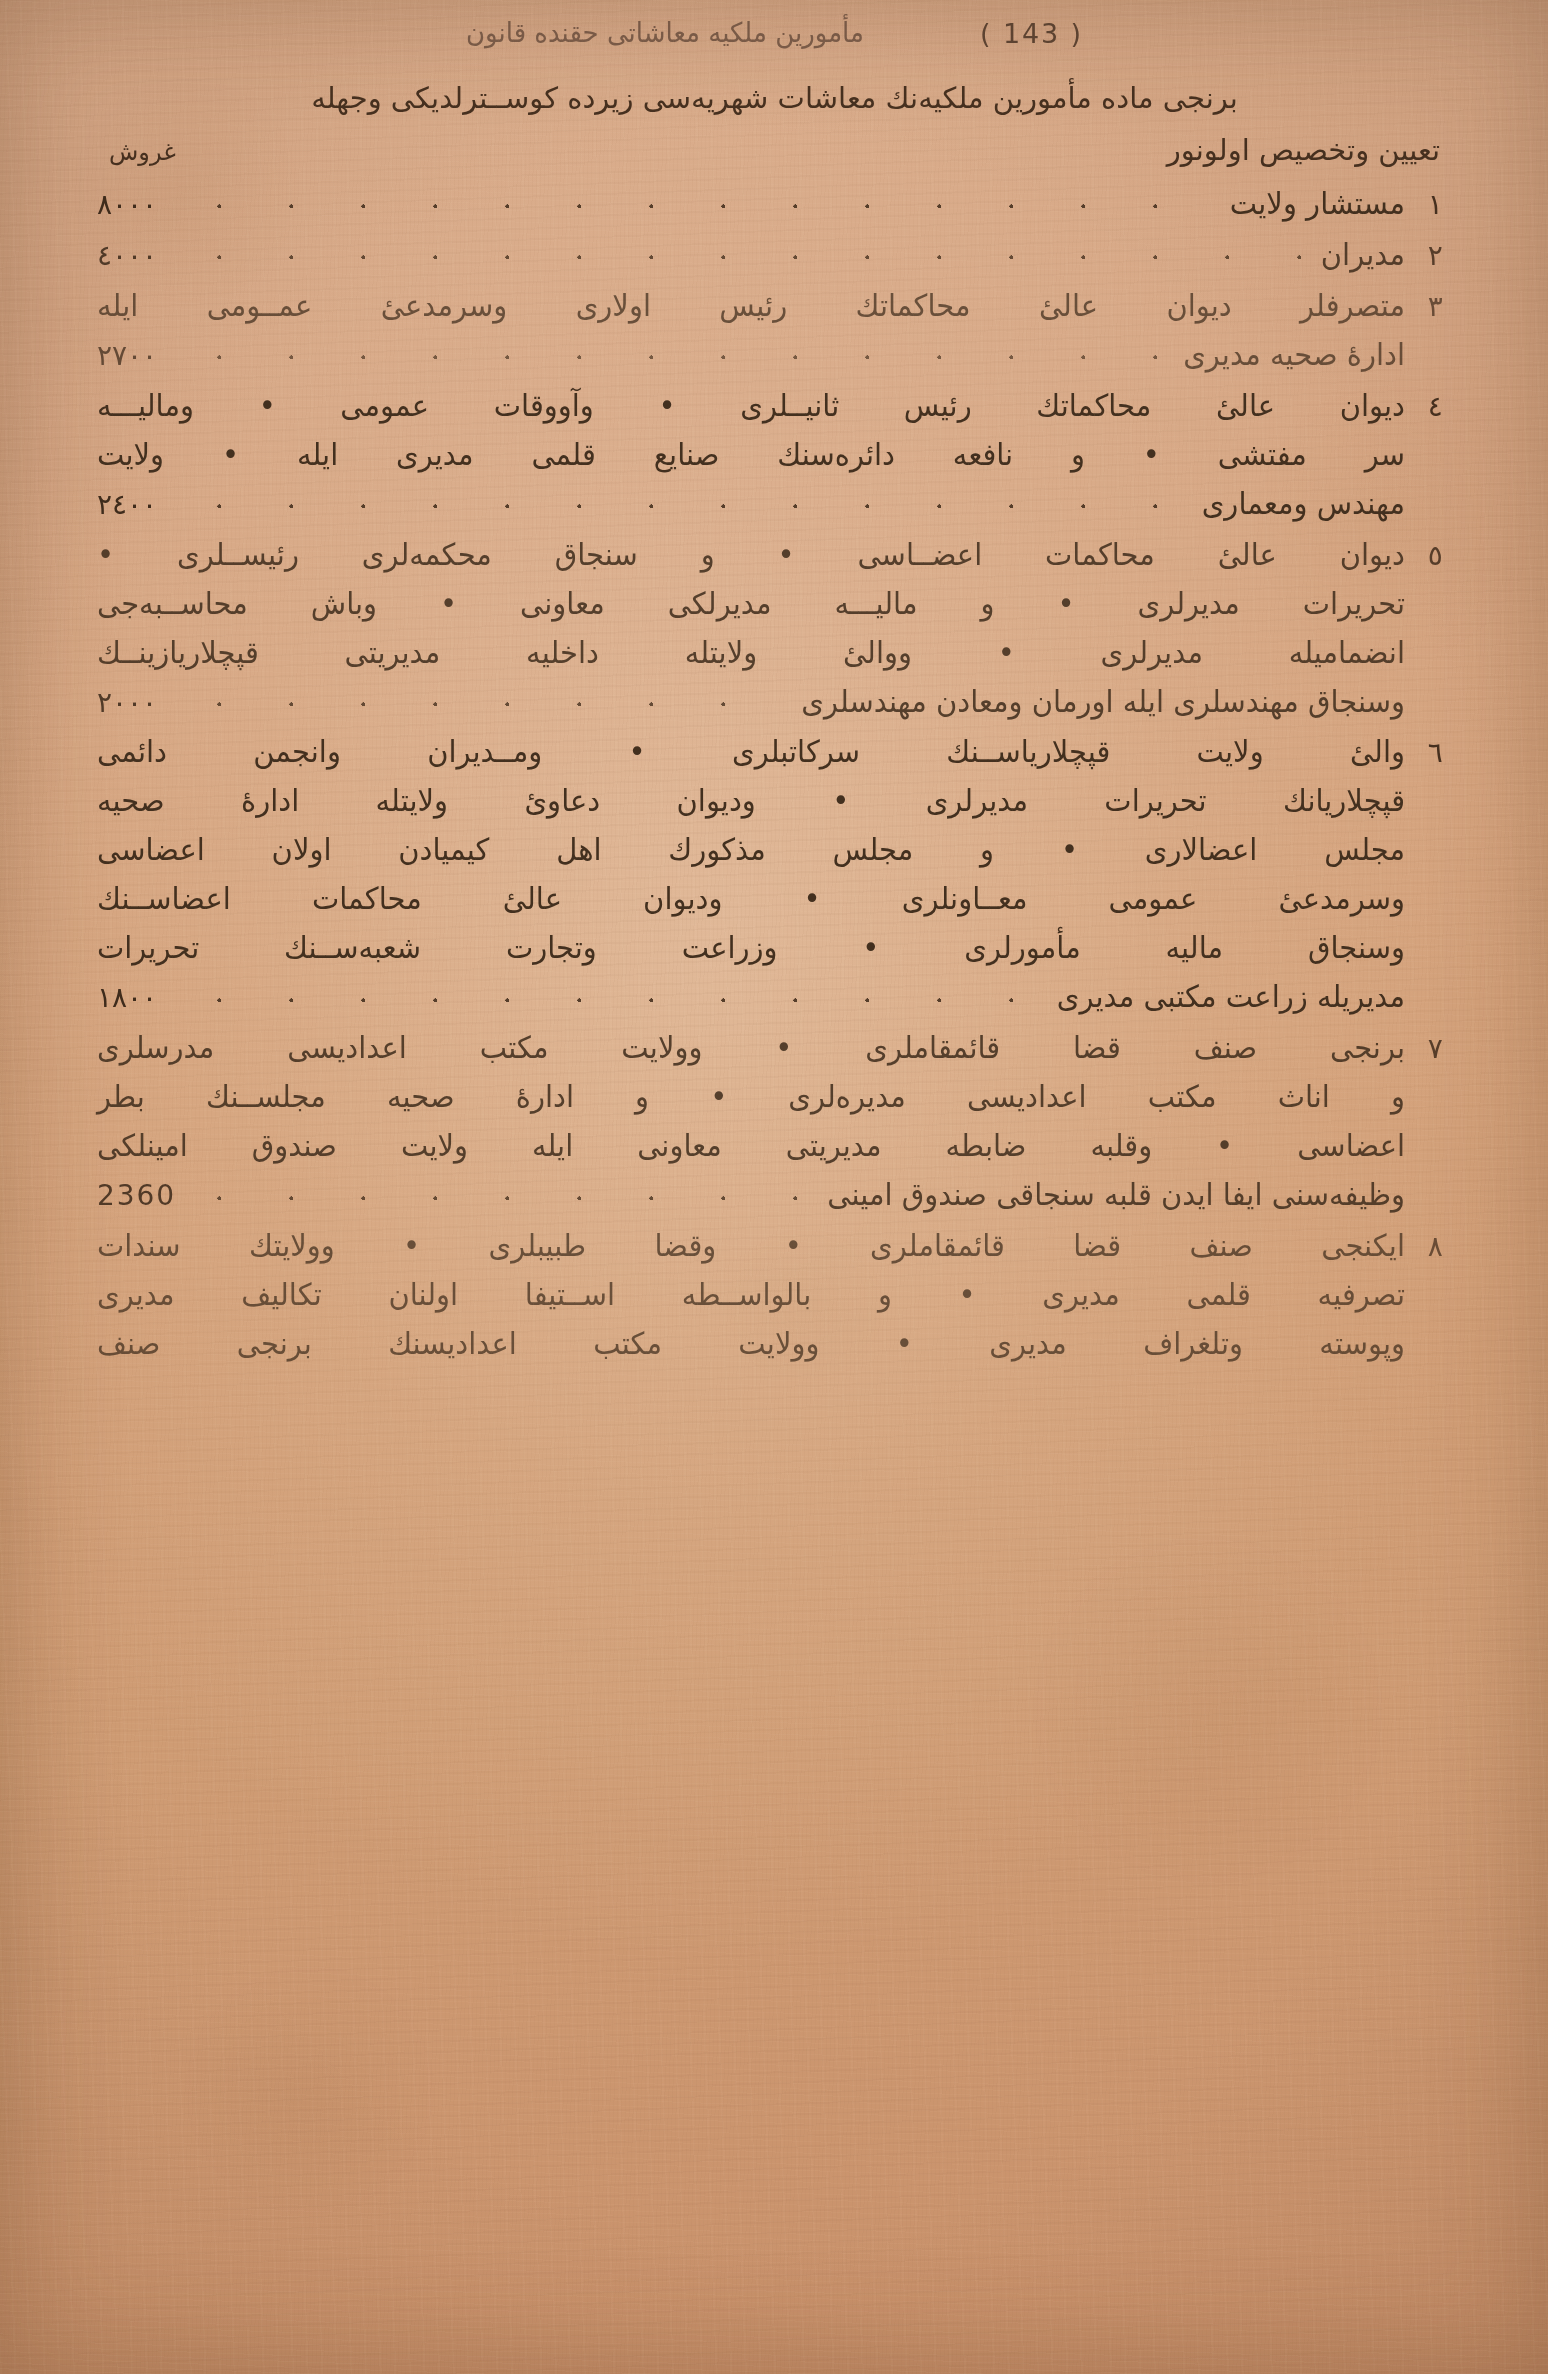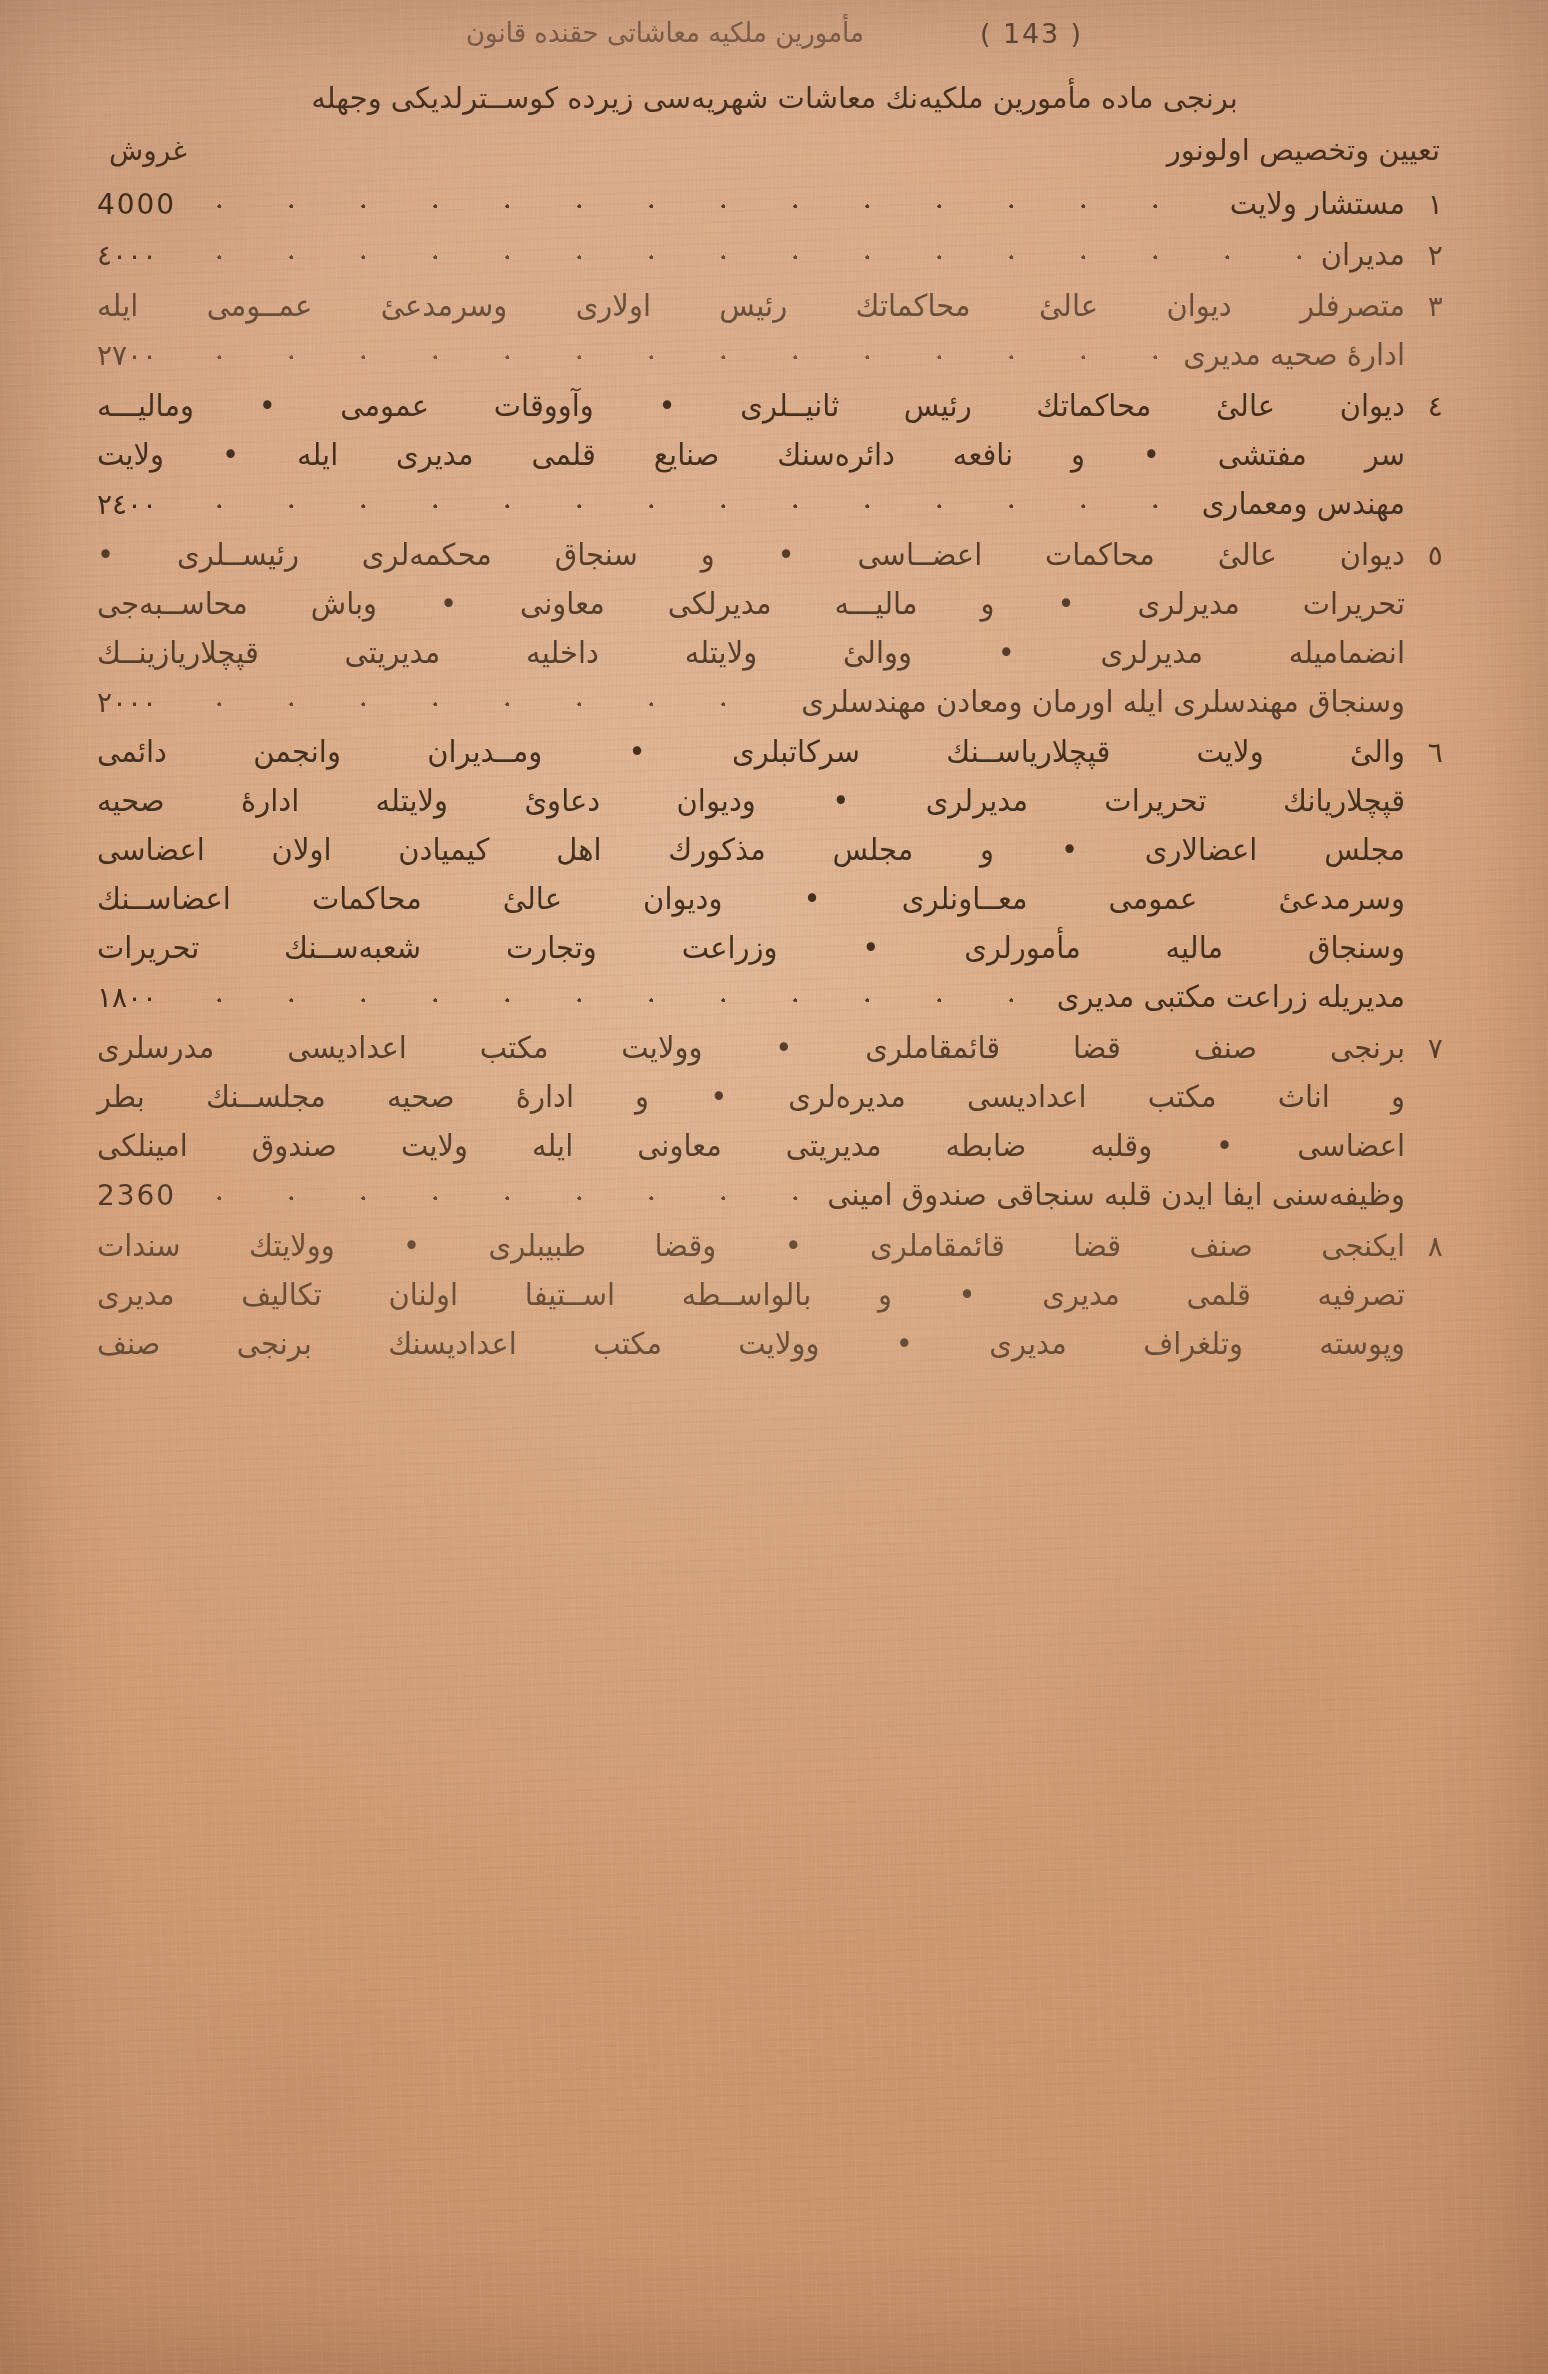--- a/index.html
+++ b/index.html
@@ -102,21 +102,21 @@
     color: #46301f;
     white-space: nowrap;
   }
   .intro-line.l1 { letter-spacing: 0.4px; }
   .intro-line.l2 {
     display: flex;
     justify-content: space-between;
     align-items: baseline;
   }
   .intro-left {
-    font-size: 28px;
+    font-size: 24px;
     color: #46301f;
   }
 
   
   #list {
     position: absolute;
     top: 180px;
     right: 97px;
     left: 97px;
     direction: rtl;
@@ -215,21 +215,21 @@
         <span class="intro-left">غروش</span>
       </div>
     </div>
 
     <div id="list">
         <div class="entry ">
           <div class="line">
             <span class="num">١</span>
             <span class="txt">مستشار ولايت</span>
             <span class="leader"></span>
-            <span class="amount">4000</span>
+            <span class="amount">٨٠٠٠</span>
           </div>
         </div>
         <div class="entry fade-1">
           <div class="line">
             <span class="num">٢</span>
             <span class="txt">مديران</span>
             <span class="leader"></span>
             <span class="amount">٤٠٠٠</span>
           </div>
         </div>

